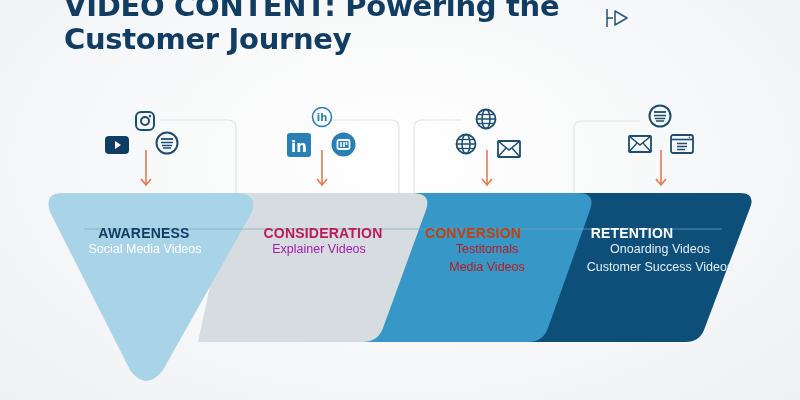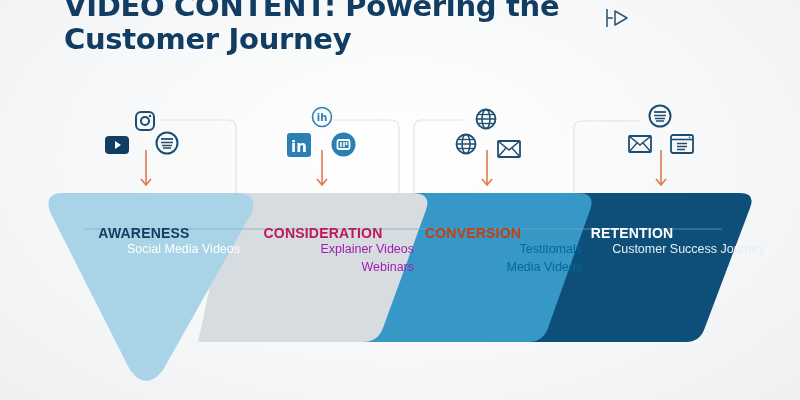--- a/index.html
+++ b/index.html
@@ -15,21 +15,21 @@
       letter-spacing: -0.3px;
     }
     .title span { display: block; }
     .corner-mark { position: absolute; left: 603px; top: 3px; }
     svg.stage { position: absolute; left: 0; top: 0; }
     .stage-label {
       position: absolute; font-weight: bold; font-size: 14px; text-align: center;
       letter-spacing: 0.2px; width: 170px; top: 205px; margin-top: 20px;
     }
     .stage-items {
-      position: absolute; font-size: 12.5px; text-align: right; line-height: 18px;
+      position: absolute; font-size: 12.5px; text-align: center; line-height: 18px;
       width: 190px; top: 240px;
     }
     .stage-items div { white-space: nowrap; }
     .icon { position: absolute; }
   </style>
 </head>
 <body>
 
 <h1 class="title">
   <span>VIDEO CONTENT: Powering the</span>
@@ -149,25 +149,25 @@
 </svg>
 
 <div class="stage-label" style="left:59px;color:#123d63">AWARENESS</div>
 <div class="stage-items" style="left:50px;color:#ffffff">
   <div>Social Media Videos</div>
 </div>
 
 <div class="stage-label" style="left:238px;color:#be185d">CONSIDERATION</div>
 <div class="stage-items" style="left:224px;color:#a21caf">
   <div>Explainer Videos</div>
-  <div>Webinars</div>
 </div>
 
 <div class="stage-label" style="left:388px;color:#c2410c">CONVERSION</div>
-<div class="stage-items" style="left:392px;color:#0369a1">
+<div class="stage-items" style="left:392px;color:#b91c1c">
   <div>Testitomals</div>
   <div>Media Videos</div>
 </div>
 
 <div class="stage-label" style="left:547px;color:#ffffff">RETENTION</div>
 <div class="stage-items" style="left:555px;width:210px;color:#e4eef5">
-  <div>Customer Success Journey</div>
+  <div>Onoarding Videos</div>
+  <div>Customer Success Videos</div>
 </div>
 
 </body></html>

